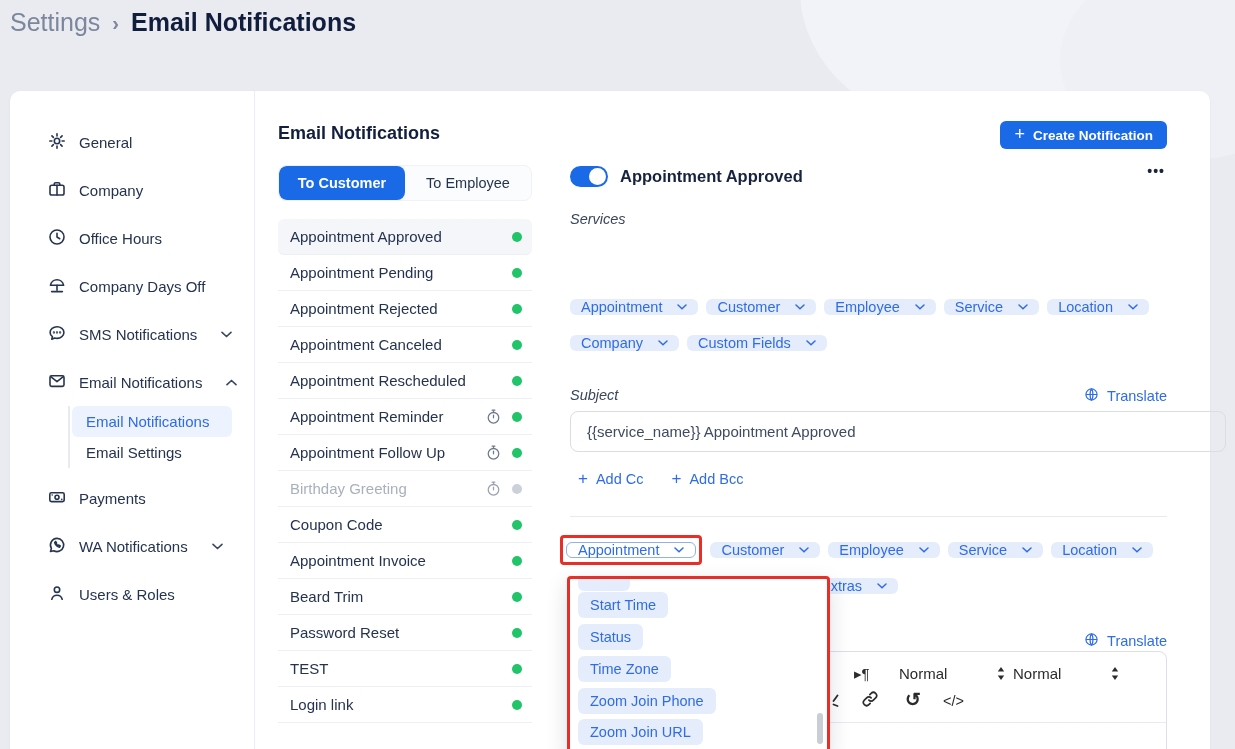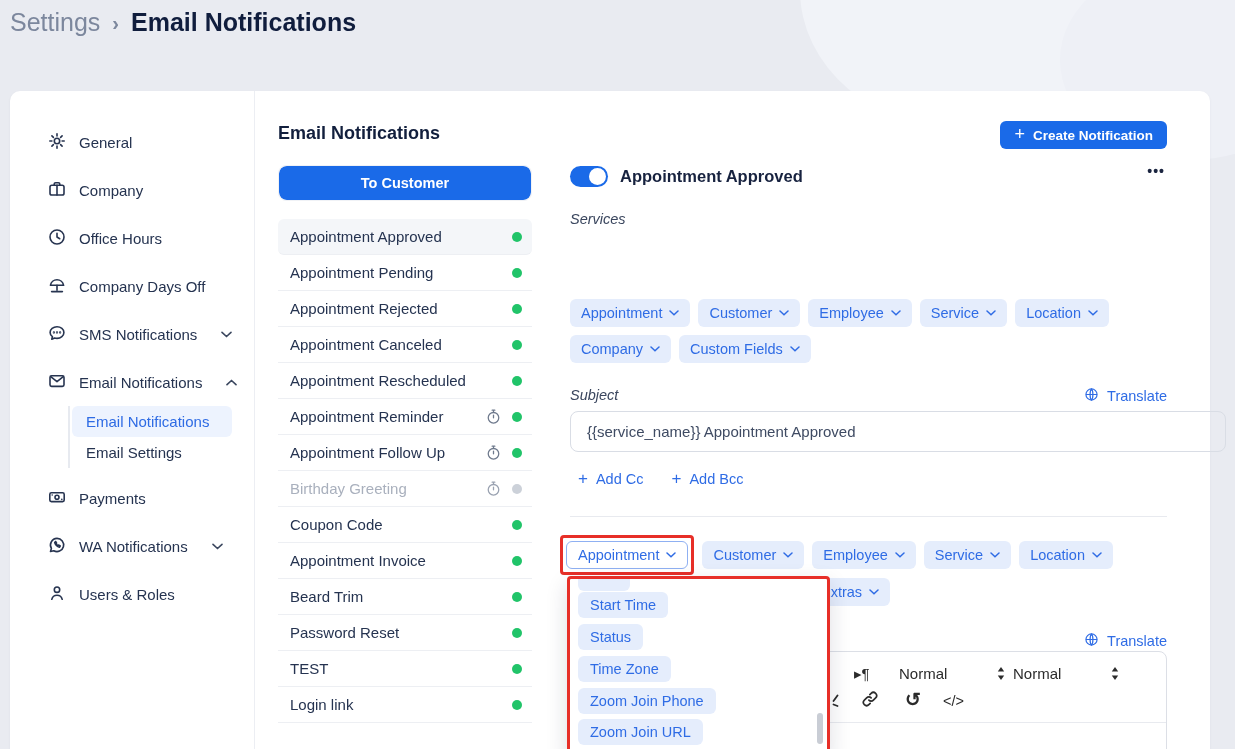--- a/index.html
+++ b/index.html
@@ -65,21 +65,21 @@
   .panel-title { position:absolute; left:610px; top:76px; font-size:16.5px; font-weight:600; color:#17223f; }
   .dots-menu { position:absolute; right:45px; top:72px; font-size:14px; font-weight:700; letter-spacing:1px;
     color:#1b2540; cursor:pointer; }
   .field-label { position:absolute; font-size:14.5px; color:#3a465e;font-style:italic; }
   .select-box { position:absolute; left:560px; top:147px; width:597px; height:41px;
     border:1px solid #d9dde5; border-radius:8px; display:flex; align-items:center; padding:0 16px; cursor:pointer; }
   .select-tag { background:#e8edf7; color:#2c3a5a; font-size:14px; padding:5px 10px; border-radius:6px; }
   .select-chev { margin-left:auto; display:flex; }
 
   .chip-row { position:absolute; display:flex; gap:8px; }
-  .chip { height:28px; display:inline-flex; align-items:center; gap:7px; padding:0 11px;
+  .chip { height:16px; display:inline-flex; align-items:center; gap:15px; padding:0 11px;
     background:#e5edfc; color:#2f6ce5; font-size:14.5px; border-radius:6px; cursor:pointer; white-space:nowrap; }
   .chip.open { background:#fff; border:1px solid #8fb0f2; }
 
   .translate { position:absolute; right:43px; display:flex; align-items:center; gap:8px;
     color:#2f6ce5; font-size:14.5px; cursor:pointer; }
   .subject-input { position:absolute; left:560px; top:320px; width:656px; height:41px;
     border:1px solid #d9dde5; border-radius:8px; display:flex; align-items:center; padding:0 16px;
     font-size:15px; color:#3f4b63; }
   .cc-row { position:absolute; left:568px; top:378px; display:flex; gap:28px; }
   .cc-link { display:flex; align-items:center; gap:8px; color:#2f6ce5; font-size:14.5px; font-weight:500; cursor:pointer; }
@@ -208,20 +208,21 @@
             <path d="M4.8 16.3c.6-2.7 2.7-4.1 5.2-4.1s4.6 1.4 5.2 4.1"></path>
           </svg></span>
       <span>Users &amp; Roles</span>
     </div>
   </div>
 
   <div class="middle">
     <div class="middle-title">Email Notifications</div>
     <div class="tabs">
       <div class="tab active">To Customer</div>
+      <div class="tab inactive">To Employee</div>
     </div>
     <div class="nlist">
       <div class="nrow selected">
           <span>Appointment Approved</span>
           <span class="dot on"></span>
         </div>
       <div class="nrow">
           <span>Appointment Pending</span>
           <span class="dot on"></span>
         </div>

